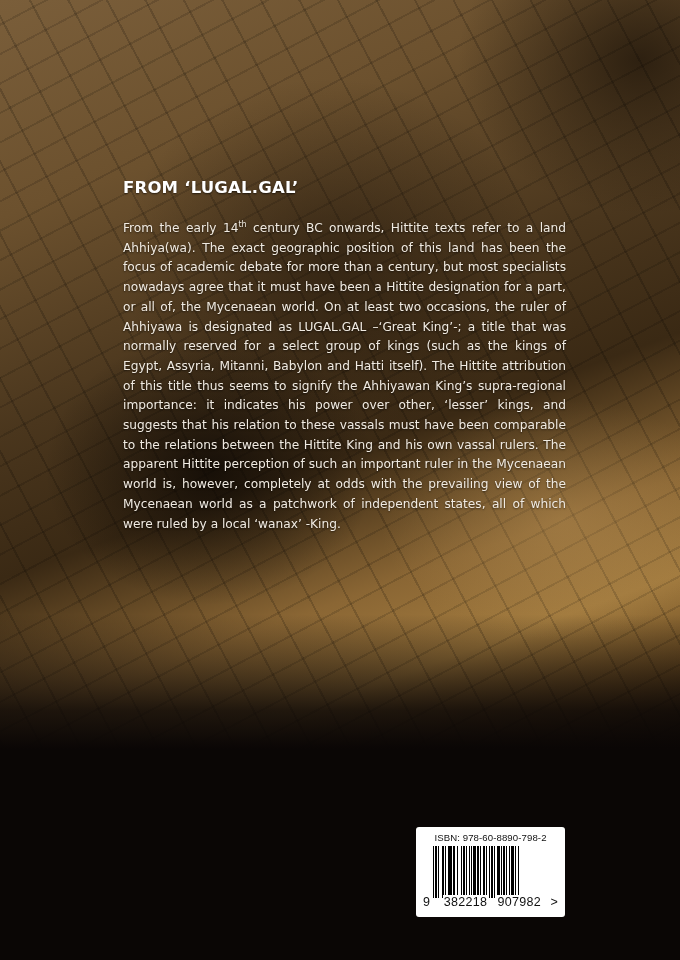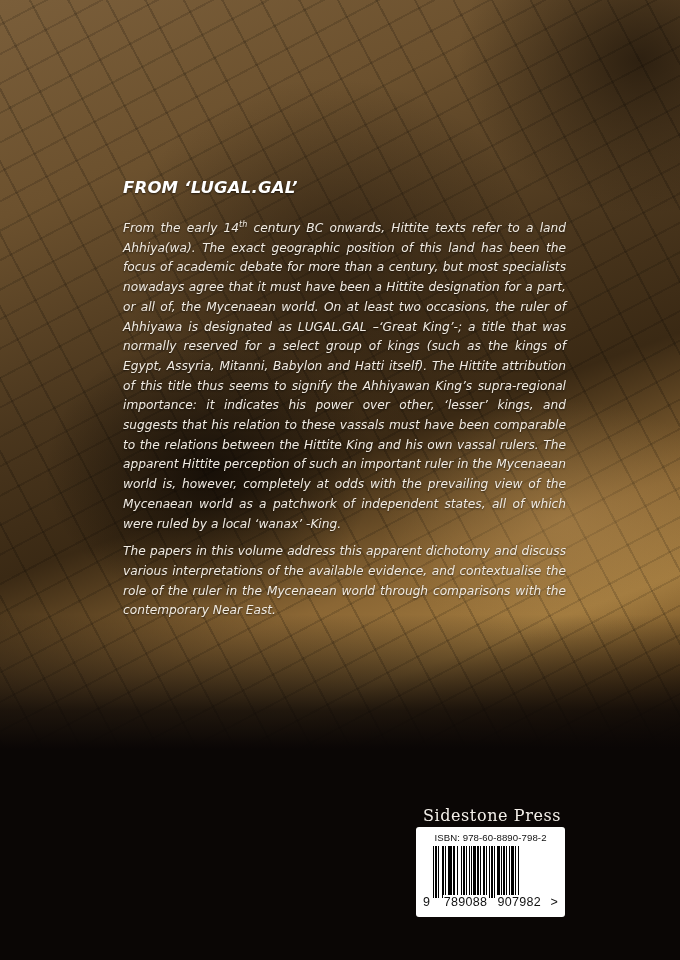--- a/index.html
+++ b/index.html
@@ -34,21 +34,20 @@
         linear-gradient(to bottom, rgba(10,6,5,0) 0%, rgba(10,6,5,0) 64%, rgba(10,6,5,0.85) 74%, #0a0605 78%, #0a0605 100%);
     }
 
     .content {
       position: absolute;
       left: 123px;
       top: 174px;
       width: 443px;
       color: #f3ede4;
       font-family: "DejaVu Sans", sans-serif;
-      font-style: italic;
     }
     .title {
       font-family: "DejaVu Sans", sans-serif;
       font-weight: bold;
       font-size: 16.5px;
       line-height: 27px;
       letter-spacing: 0.2px;
       color: #ffffff;
       margin-bottom: 18px;
       text-shadow: 0 1px 2px rgba(0,0,0,0.6);
@@ -119,24 +118,22 @@
   <div class="bg"></div>
 
   <div class="content">
     <div class="title">
       <div>FROM ‘LUGAL.GAL’</div>
     </div>
 
 
     <p class="para"><span>From the early 14</span><sup>th</sup><span> century BC onwards, Hittite texts refer to a land Ahhiya(wa). The exact geographic position of this land has been the focus of academic debate for more than a century, but most specialists nowadays agree that it must have been a Hittite designation for a part, or all of, the Mycenaean world. On at least two occasions, the ruler of Ahhiyawa is designated as LUGAL.GAL –‘Great King’-; a title that was normally reserved for a select group of kings (such as the kings of Egypt, Assyria, Mitanni, Babylon and Hatti itself). The Hittite attribution of this title thus seems to sig­nify the Ahhiyawan King’s supra-regional importance: it indicates his power over other, ‘lesser’ kings, and suggests that his relation to these vassals must have been comparable to the relations be­tween the Hittite King and his own vassal rulers. The apparent Hittite perception of such an important ruler in the Mycenaean world is, however, completely at odds with the prevailing view of the Mycenaean world as a patchwork of independent states, all of which were ruled by a local ‘wanax’ -King.</span></p>
 
-    <p class="para">The papers in this volume address this apparent dichotomy and discuss various interpretations of the available evidence, and contextualise the role of the ruler in the Mycenaean world through comparisons with the contemporary Near East.</p>
   </div>
 
-  <div class="publisher">Sidestone Press</div>
 
   <div class="barcode-box">
     <div class="isbn">ISBN:  978-60-8890-798-2</div>
     <div class="bars" id="bars">
         <span style="width: 1px; background: rgb(0, 0, 0);"></span>
         <span style="width: 0.95px; background: rgb(255, 255, 255);"></span>
         <span style="width: 2px; background: rgb(0, 0, 0);"></span>
         <span style="width: 0.95px; background: rgb(255, 255, 255);"></span>
         <span style="width: 1px; background: rgb(0, 0, 0);"></span>
         <span style="width: 2.85px; background: rgb(255, 255, 255);"></span>
@@ -189,18 +186,18 @@
         <span style="width: 1px; background: rgb(0, 0, 0);"></span>
         <span style="width: 0.95px; background: rgb(255, 255, 255);"></span>
         <span style="width: 3px; background: rgb(0, 0, 0);"></span>
         <span style="width: 0.95px; background: rgb(255, 255, 255);"></span>
         <span style="width: 1px; background: rgb(0, 0, 0);"></span>
         <span style="width: 1.9px; background: rgb(255, 255, 255);"></span>
         <span style="width: 1px; background: rgb(0, 0, 0);"></span>
       </div>
     <div class="digits">
       <span class="lead">9</span>
-      <span class="grp">789088</span>
+      <span class="grp">382218</span>
       <span class="grp">907982</span>
       <span>&gt;</span>
     </div>
   </div>
 </div>
 
 </body></html>

